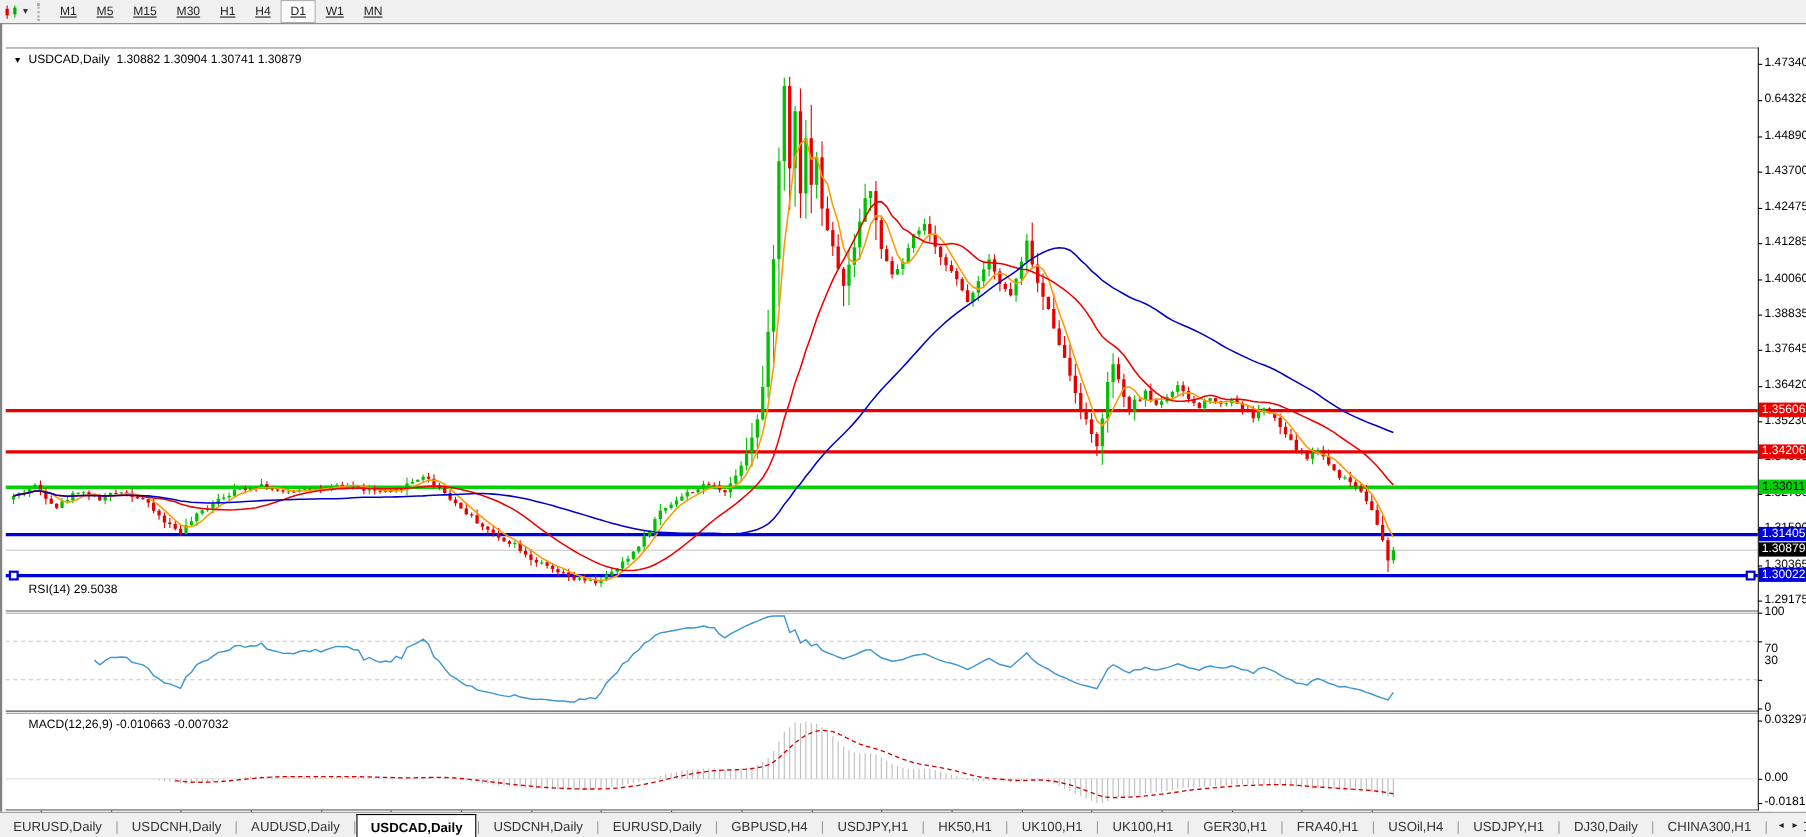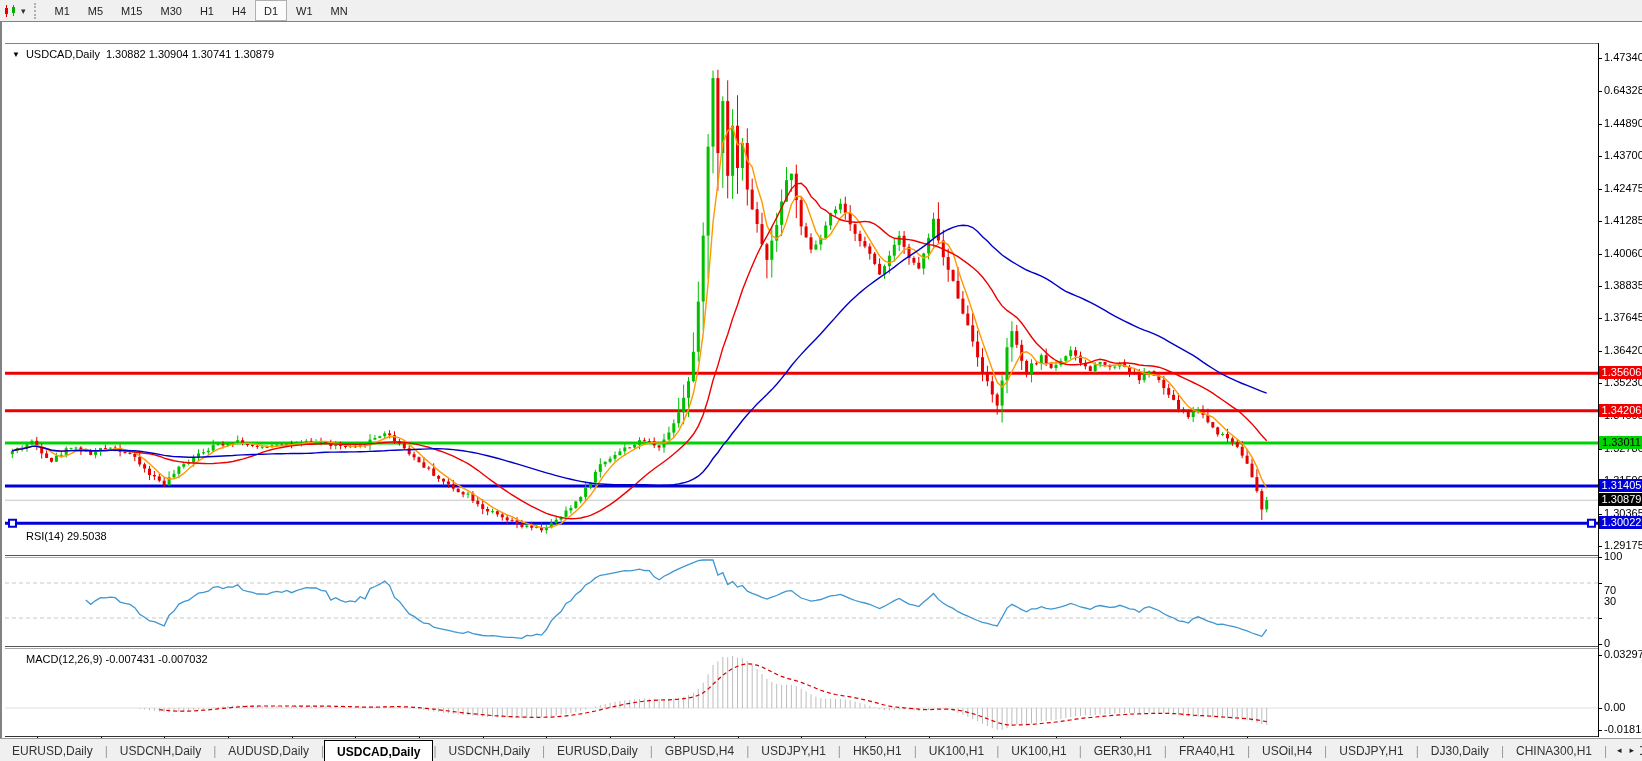--- a/index.html
+++ b/index.html
@@ -5,21 +5,21 @@
   html,body{margin:0;padding:0;background:#d4d0c8;}
   body{width:1642px;height:761px;position:relative;overflow:hidden;
        font-family:"Liberation Sans","DejaVu Sans",sans-serif;-webkit-font-smoothing:none;}
   
   #toolbar{position:absolute;left:0;top:0;width:1642px;height:21px;background:#f0f0f0;
            border-bottom:1px solid #c8c8c8;display:flex;align-items:center;}
   #toolbar .tool-icon{width:16px;height:14px;margin-left:3px;display:inline-block;}
   #toolbar .caret{font-size:9px;color:#333;margin:0 4px 0 2px;cursor:pointer;}
   #toolbar .grip{height:16px;width:4px;border-left:2px dotted #b0b0b0;margin:0 6px 0 4px;}
   .tf{height:19px;padding:0 8px;display:flex;align-items:center;font-size:11px;color:#222;
-      border:1px solid transparent;cursor:pointer;}
+      border:1px solid transparent;cursor:pointer;text-decoration:underline;}
   .tf.active{background:#fbfbfb;border:1px solid #b0b0b0;}
   
   #chartwin{position:absolute;left:0;top:21px;width:1642px;height:717px;background:#fff;
             border-top:1px solid #828282;border-left:2px solid #828282;box-sizing:border-box;}
   #chartsvg{position:absolute;left:3px;top:21px;}
   #title-row{position:absolute;left:10px;top:26px;font-size:11px;color:#000;z-index:5;display:flex;gap:6px;align-items:center;}
   #title-row .tri{font-size:8px;cursor:pointer;}
   .panel-label{position:absolute;left:24px;font-size:11px;color:#000;z-index:5;}
   
   .axlab{position:absolute;left:1602px;font-size:11px;color:#000;white-space:nowrap;}
@@ -66,21 +66,21 @@
     </div>
 </div>
 
 <div id="chartwin">
   <div id="title-row">
     <span class="tri">▼</span>
     <span>USDCAD,Daily</span>
     <span>1.30882 1.30904 1.30741 1.30879</span>
   </div>
   <div class="panel-label" style="top:508px">RSI(14) 29.5038</div>
-  <div class="panel-label" style="top:631px">MACD(12,26,9) -0.007431 -0.007032</div>
+  <div class="panel-label" style="top:631px">MACD(12,26,9) -0.010663 -0.007032</div>
   <svg id="chartsvg" width="1594" height="694">
       <line x1="0" y1="330.23391" x2="1593" y2="330.23391" stroke="#ee0000" stroke-width="3"></line>
       <line x1="0" y1="367.84491" x2="1593" y2="367.84491" stroke="#ee0000" stroke-width="3"></line>
       <line x1="0" y1="399.9485850000004" x2="1593" y2="399.9485850000004" stroke="#00d400" stroke-width="3"></line>
       <line x1="0" y1="443.0937750000003" x2="1593" y2="443.0937750000003" stroke="#0000dd" stroke-width="3"></line>
       <line x1="0" y1="480.2480700000003" x2="1593" y2="480.2480700000003" stroke="#0000dd" stroke-width="3"></line>
       <line x1="0" y1="457.2247650000004" x2="1593" y2="457.2247650000004" stroke="#c4c4c4" stroke-width="1"></line>
       <rect x="4" y="476.7480700000003" width="7" height="7" fill="#fff" stroke="#0000dd" stroke-width="2"></rect>
       <rect x="1583" y="476.7480700000003" width="7" height="7" fill="#fff" stroke="#0000dd" stroke-width="2"></rect>
       <line x1="7.300000000000001" y1="405.7253036283374" x2="7.300000000000001" y2="415.1692814832445" stroke="#00c000" stroke-width="1"></line>

